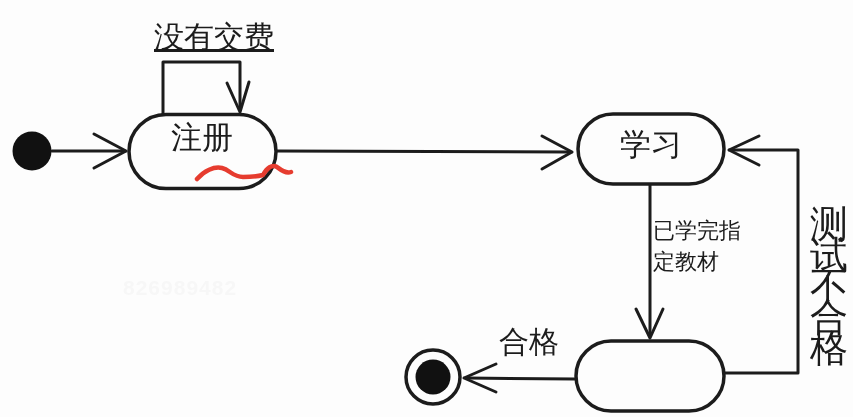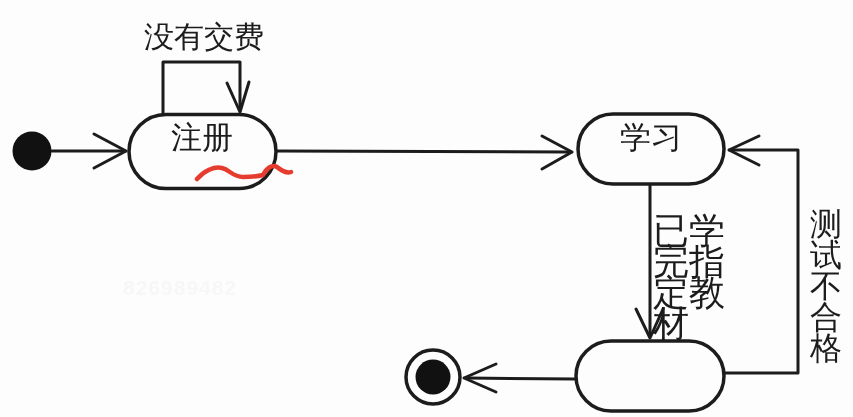--- a/index.html
+++ b/index.html
@@ -34,37 +34,37 @@
     align-items: center;
     justify-content: center;
     font-size: 31px;
     color: #1c1c1c;
   }
   .state-label.register {
     left: 128px; top: 114px; width: 148px; height: 62px;
     padding-bottom: 14px; box-sizing: border-box; font-family: Liberation Serif, serif;
   }
   .state-label.study {
-    left: 577px; top: 110px; width: 148px; height: 56px;
+    left: 577px; top: 117px; width: 148px; height: 56px;
   }
   .state-label.test {
     left: 575px; top: 340px; width: 150px; height: 72px;
   }
-  .lbl-no-payment   { left: 144px; top: 20px; }
+  .lbl-no-payment   { left: 154px; top: 20px; text-decoration: underline; }
   .lbl-open-course  { left: 318px; top: 106px; }
   .lbl-finished {
     left: 653px; top: 215px; width: 92px;
-    font-size: 36px; line-height: 31px;
+    font-size: 22px; line-height: 31px;
     white-space: normal; word-break: break-all;
   }
   .lbl-fail {
     left: 810px; top: 209px; width: 34px;
-    font-size: 32px; line-height: 31px;
+    font-size: 38px; line-height: 31px;
     white-space: normal; word-break: break-all;
-    text-align: left;
+    text-align: right;
   }
   .lbl-pass { left: 499px; top: 325px; }
   .watermark {
     position: absolute;
     left: 123px; top: 276px;
     font-size: 21px;
     font-weight: bold;
     letter-spacing: 1px;
     color: #f7f7f7;
     white-space: nowrap;
@@ -122,16 +122,17 @@
       <circle cx="433" cy="377" r="17.5" fill="#111111" stroke="none"></circle>
     </g>
   </svg>
 
   <div class="state-label register">注册</div>
   <div class="state-label study">学习</div>
 
   <div class="label lbl-no-payment">没有交费</div>
   <div class="label lbl-finished">已学完指定教材</div>
   <div class="label lbl-fail">测试不合格</div>
+  <div class="label lbl-pass">合格</div>
 
   <div class="watermark">826989482</div>
 
 </div>
 
 </body></html>

